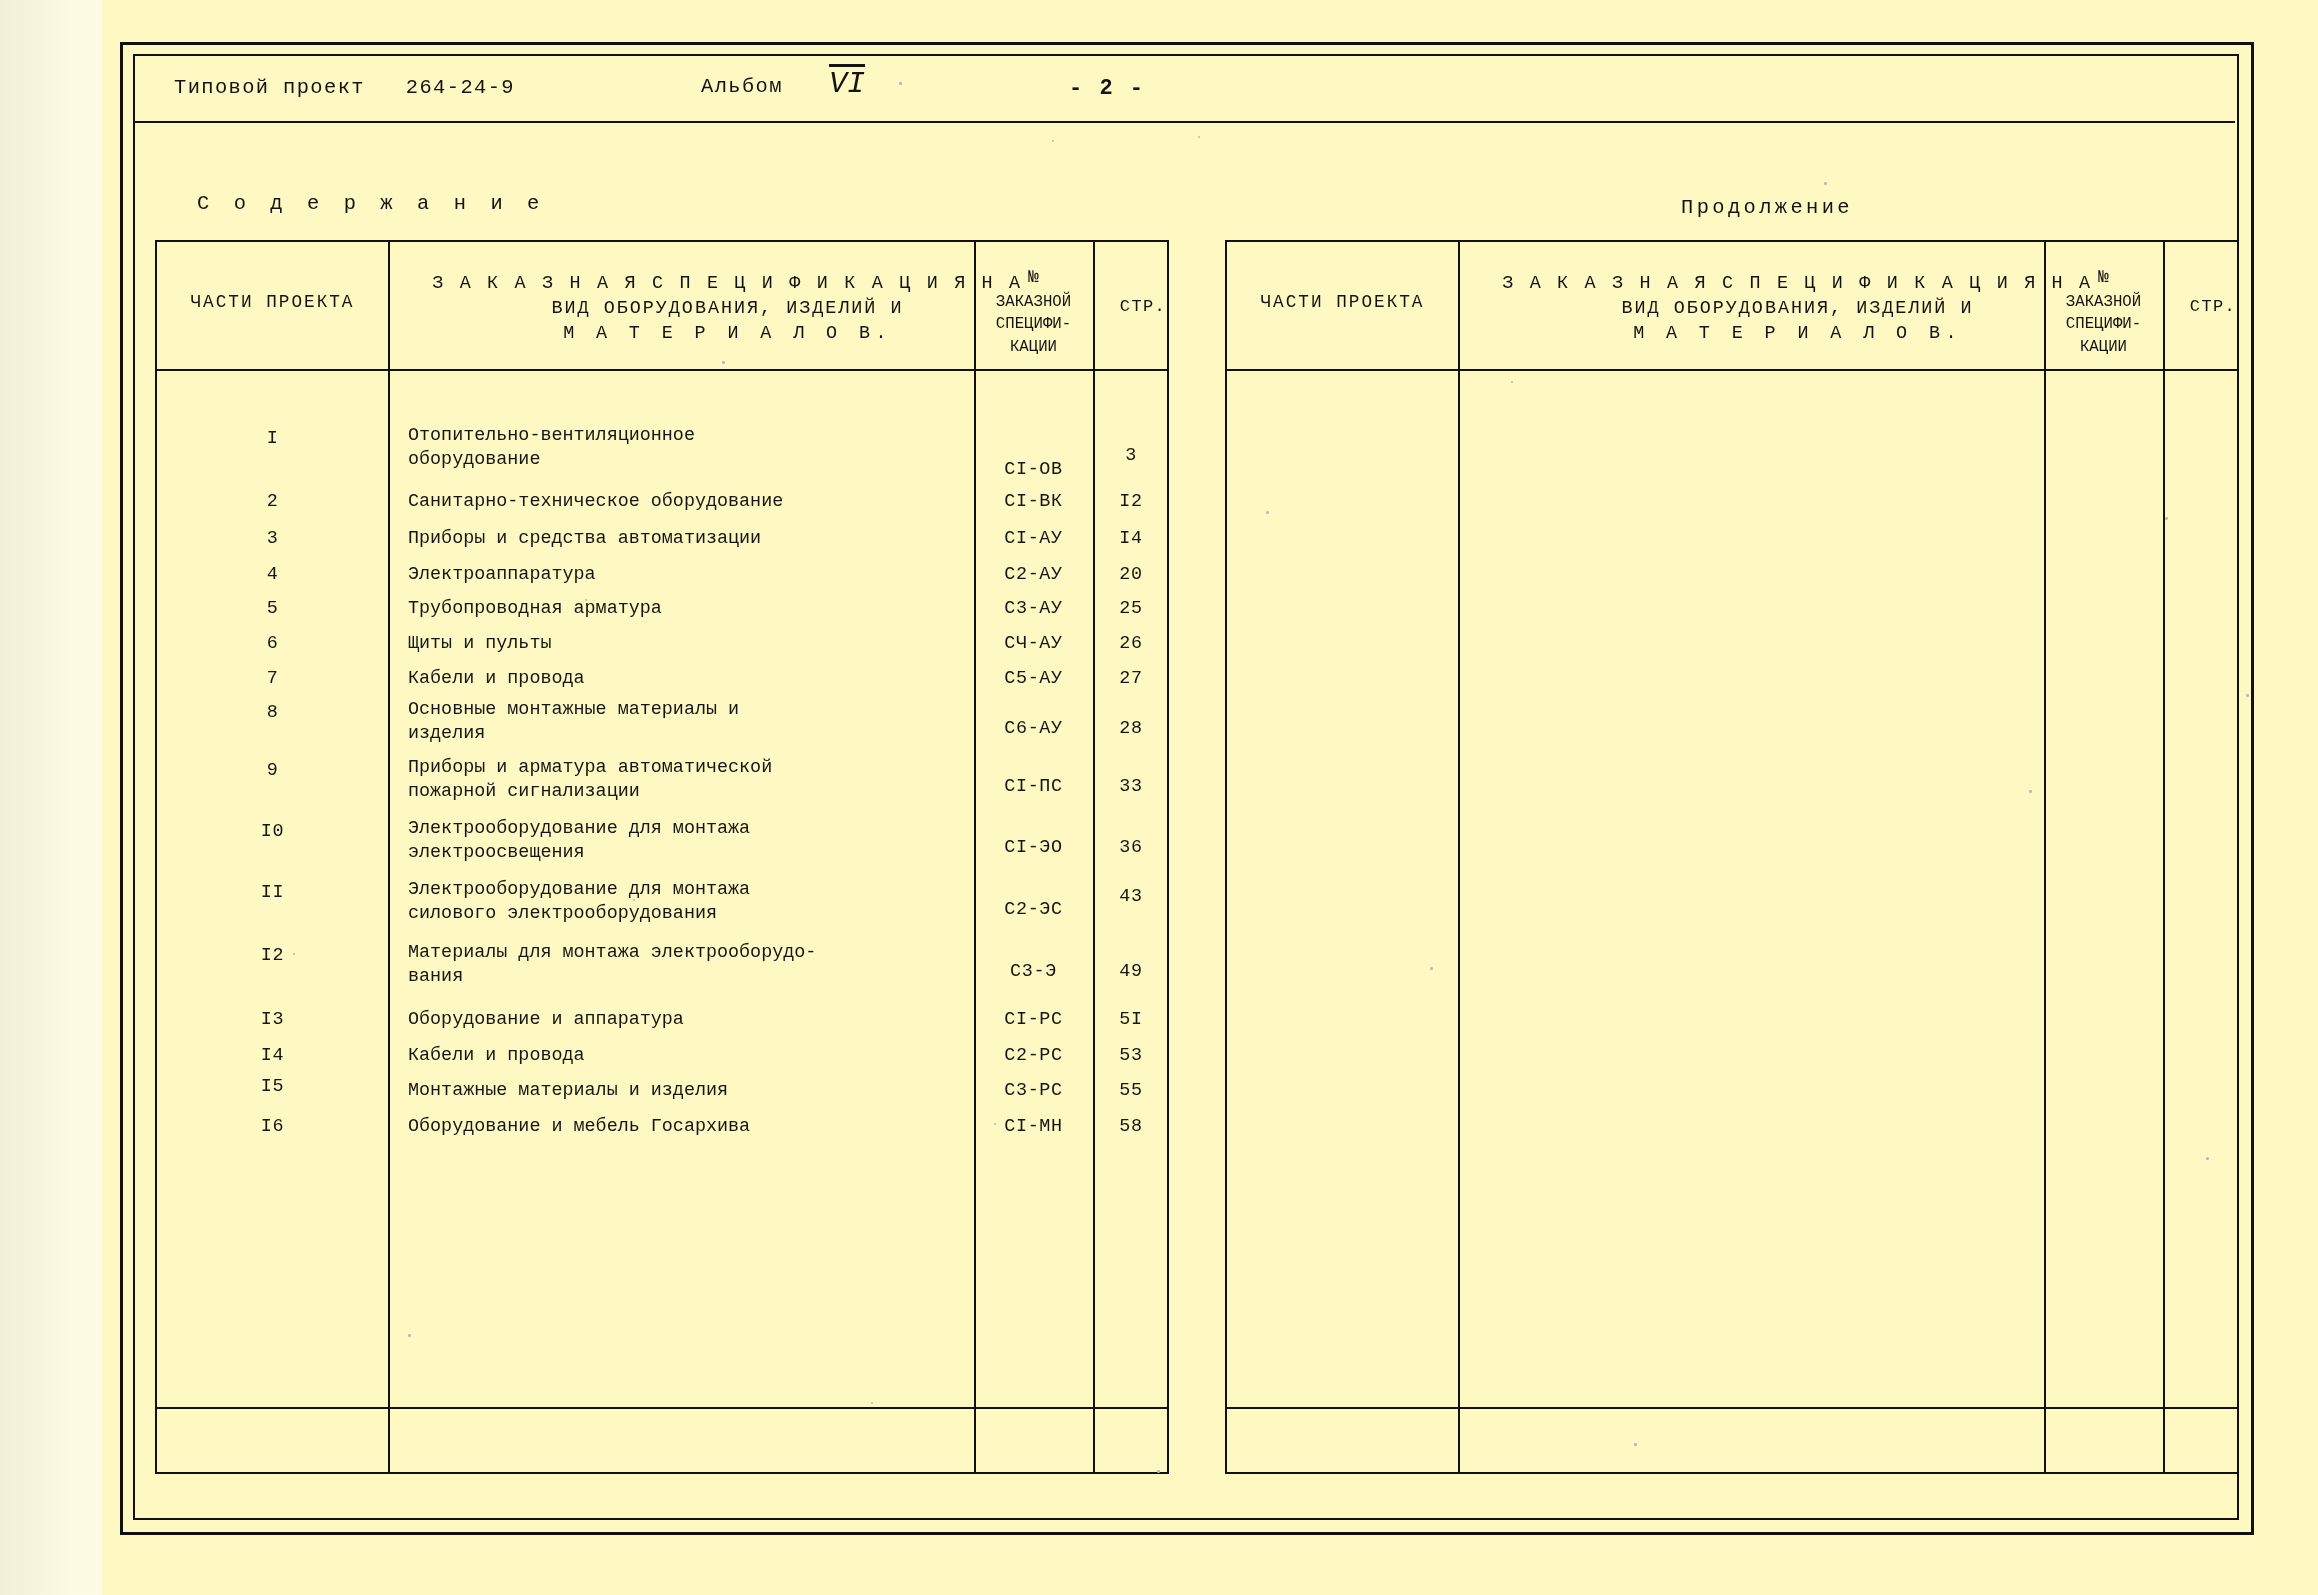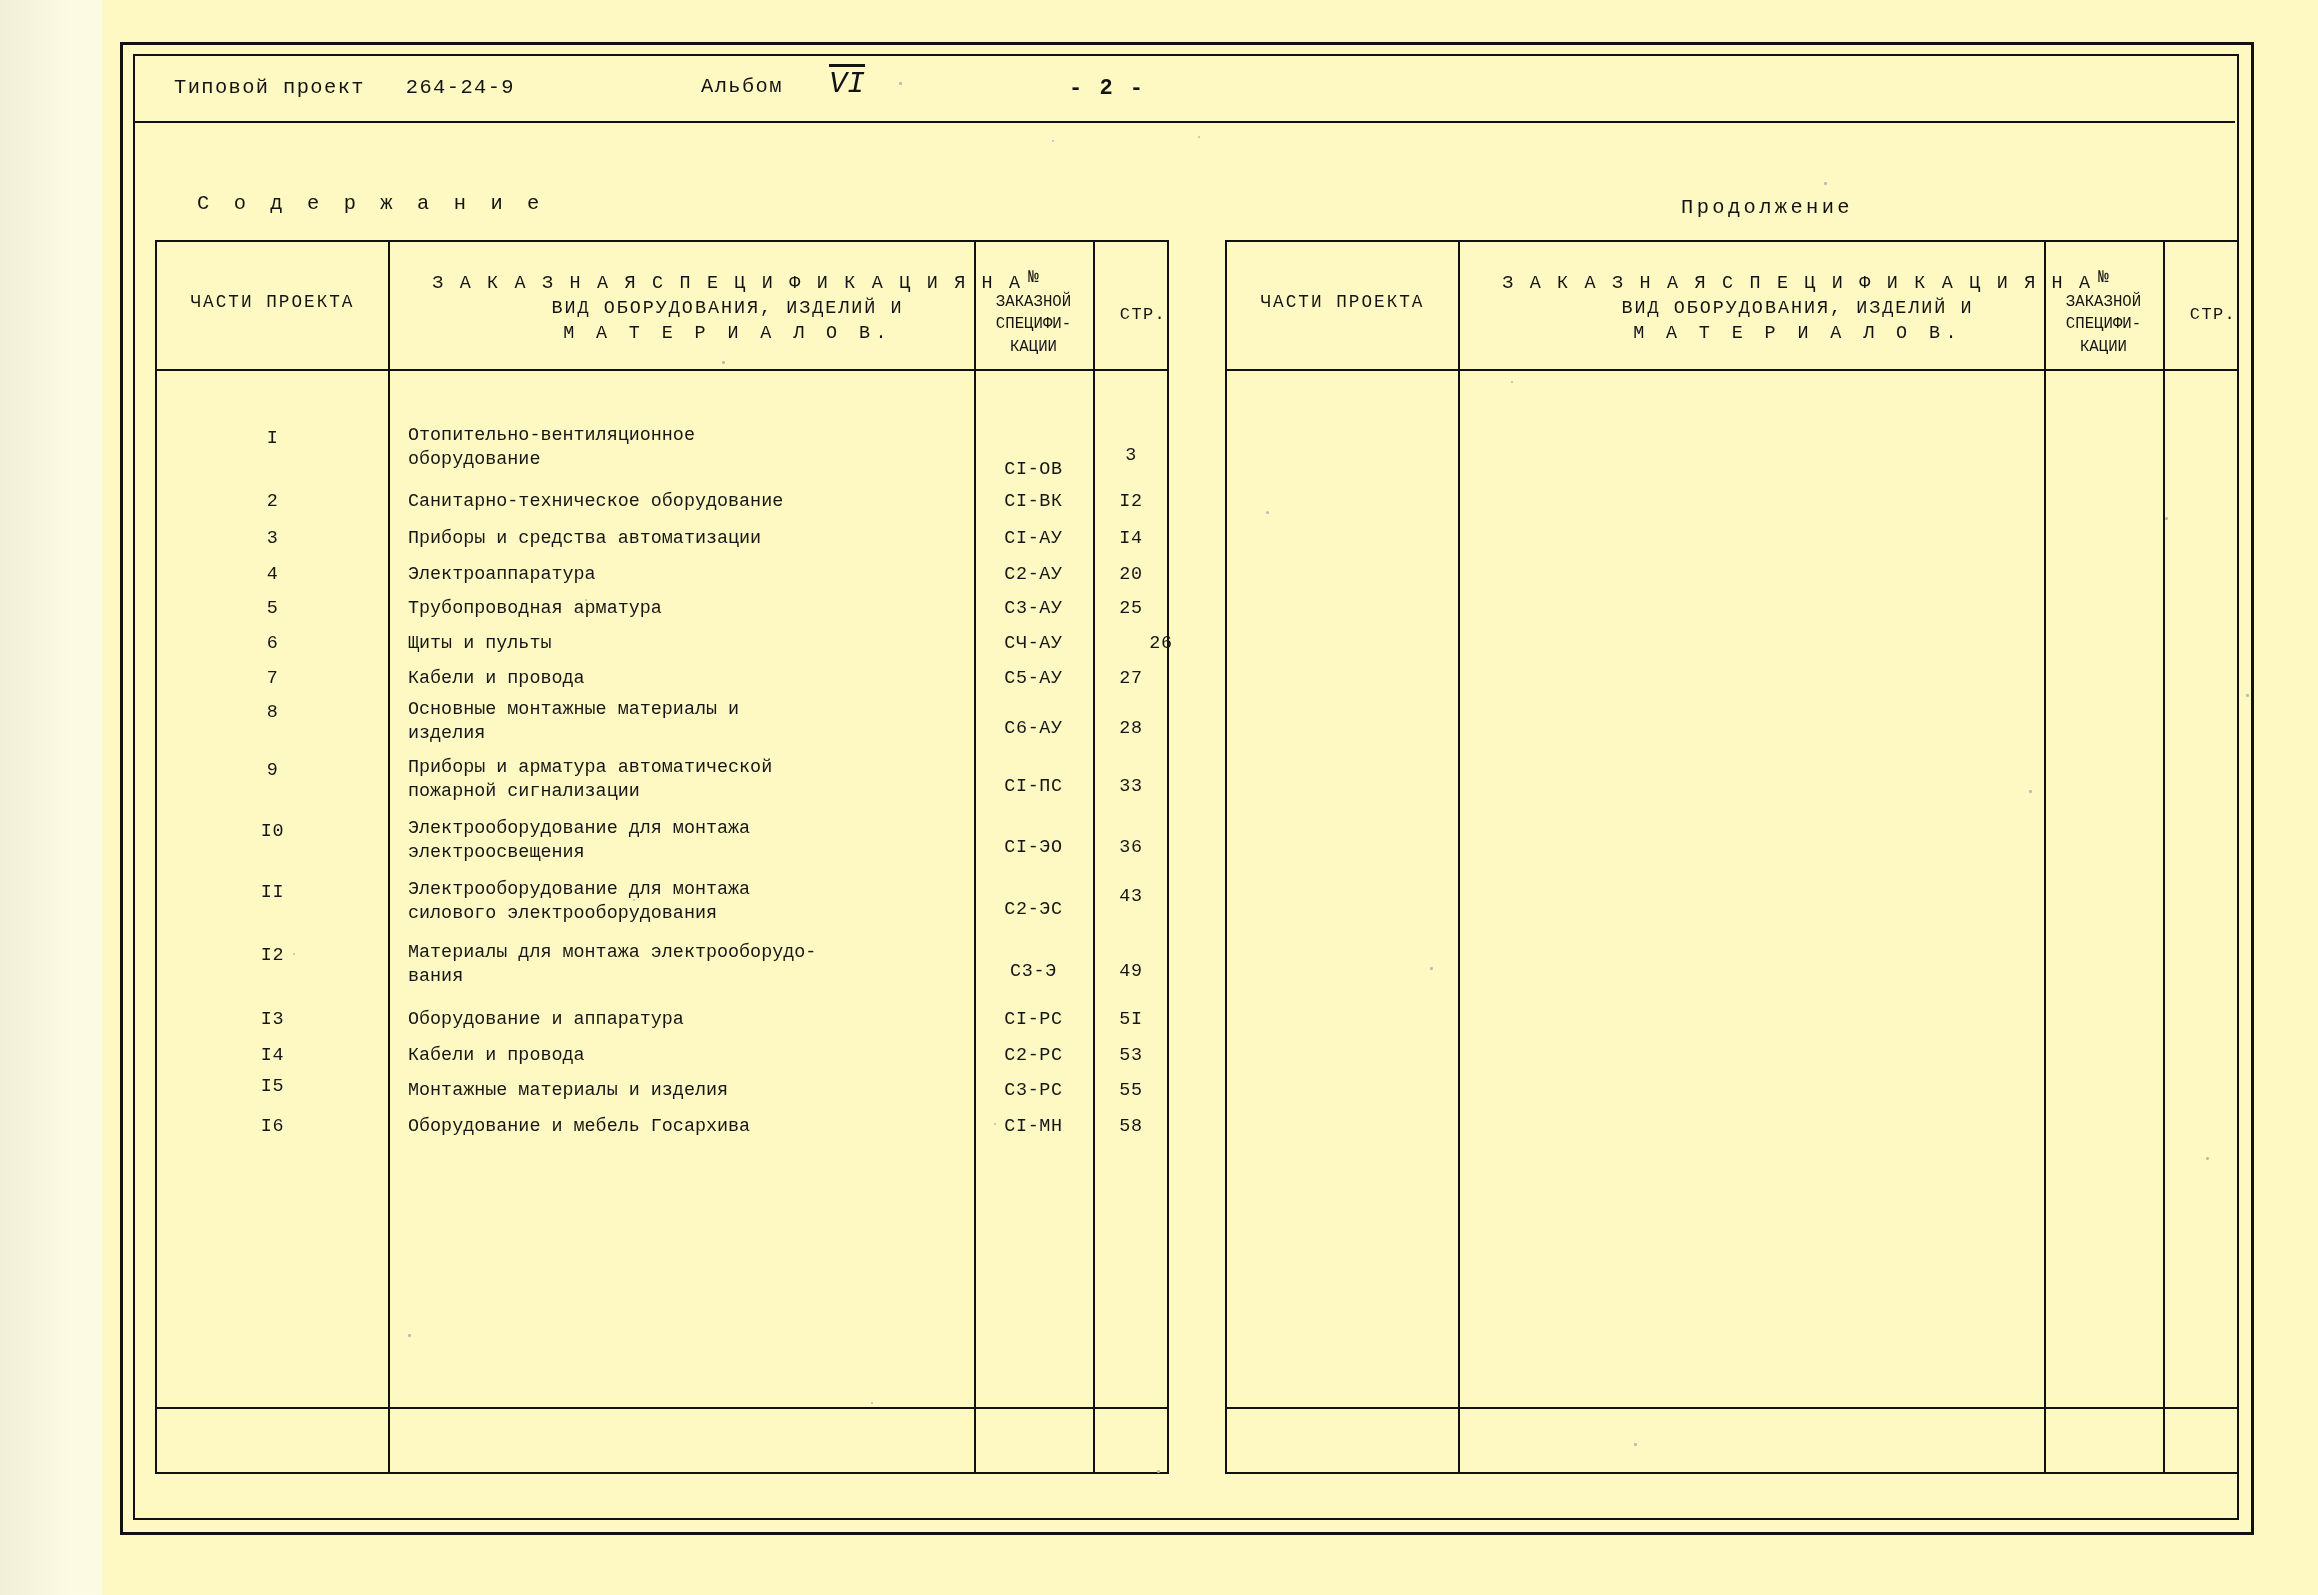--- a/index.html
+++ b/index.html
@@ -135,21 +135,21 @@
   }
   .th-name .l2 { letter-spacing: 2px; }
   .th-name .l3 { letter-spacing: 5.4px; }
   .th-spec {
     left: 817px; top: 23px; width: 119px;
     font-size: 15.7px; letter-spacing: 0px; line-height: 1.45;
   }
   .th-spec .num { font-size: 17.7px; }
   .th-str {
     left: 936px; top: 54px; width: 100px;
-    font-size: 17px; letter-spacing: 1.4px; margin-top: 8px;
+    font-size: 17px; letter-spacing: 1.4px;
   }
 
   
   .row-part, .row-name, .row-spec, .row-page {
     position: absolute;
     font-family: "Liberation Mono", monospace;
     font-size: 18.4px;
     color: #161616;
     line-height: 1.3;
   }
@@ -238,21 +238,21 @@
         <div class="row-name" style="top: 355px;">
           <div>Трубопроводная арматура</div>
         </div>
         <div class="row-spec" style="top: 355px;">С3-АУ</div>
         <div class="row-page" style="top: 355px;">25</div>
         <div class="row-part" style="top: 390px;">6</div>
         <div class="row-name" style="top: 390px;">
           <div>Щиты и пульты</div>
         </div>
         <div class="row-spec" style="top: 390px;">СЧ-АУ</div>
-        <div class="row-page" style="top: 390px; padding-left: 30px;">26</div>
+        <div class="row-page" style="top: 390px;">26</div>
         <div class="row-part" style="top: 425px;">7</div>
         <div class="row-name" style="top: 425px;">
           <div>Кабели и провода</div>
         </div>
         <div class="row-spec" style="top: 425px;">С5-АУ</div>
         <div class="row-page" style="top: 425px;">27</div>
         <div class="row-part" style="top: 459px;">8</div>
         <div class="row-name" style="top: 456px;">
           <div>Основные монтажные материалы и</div>
           <div>изделия</div>

